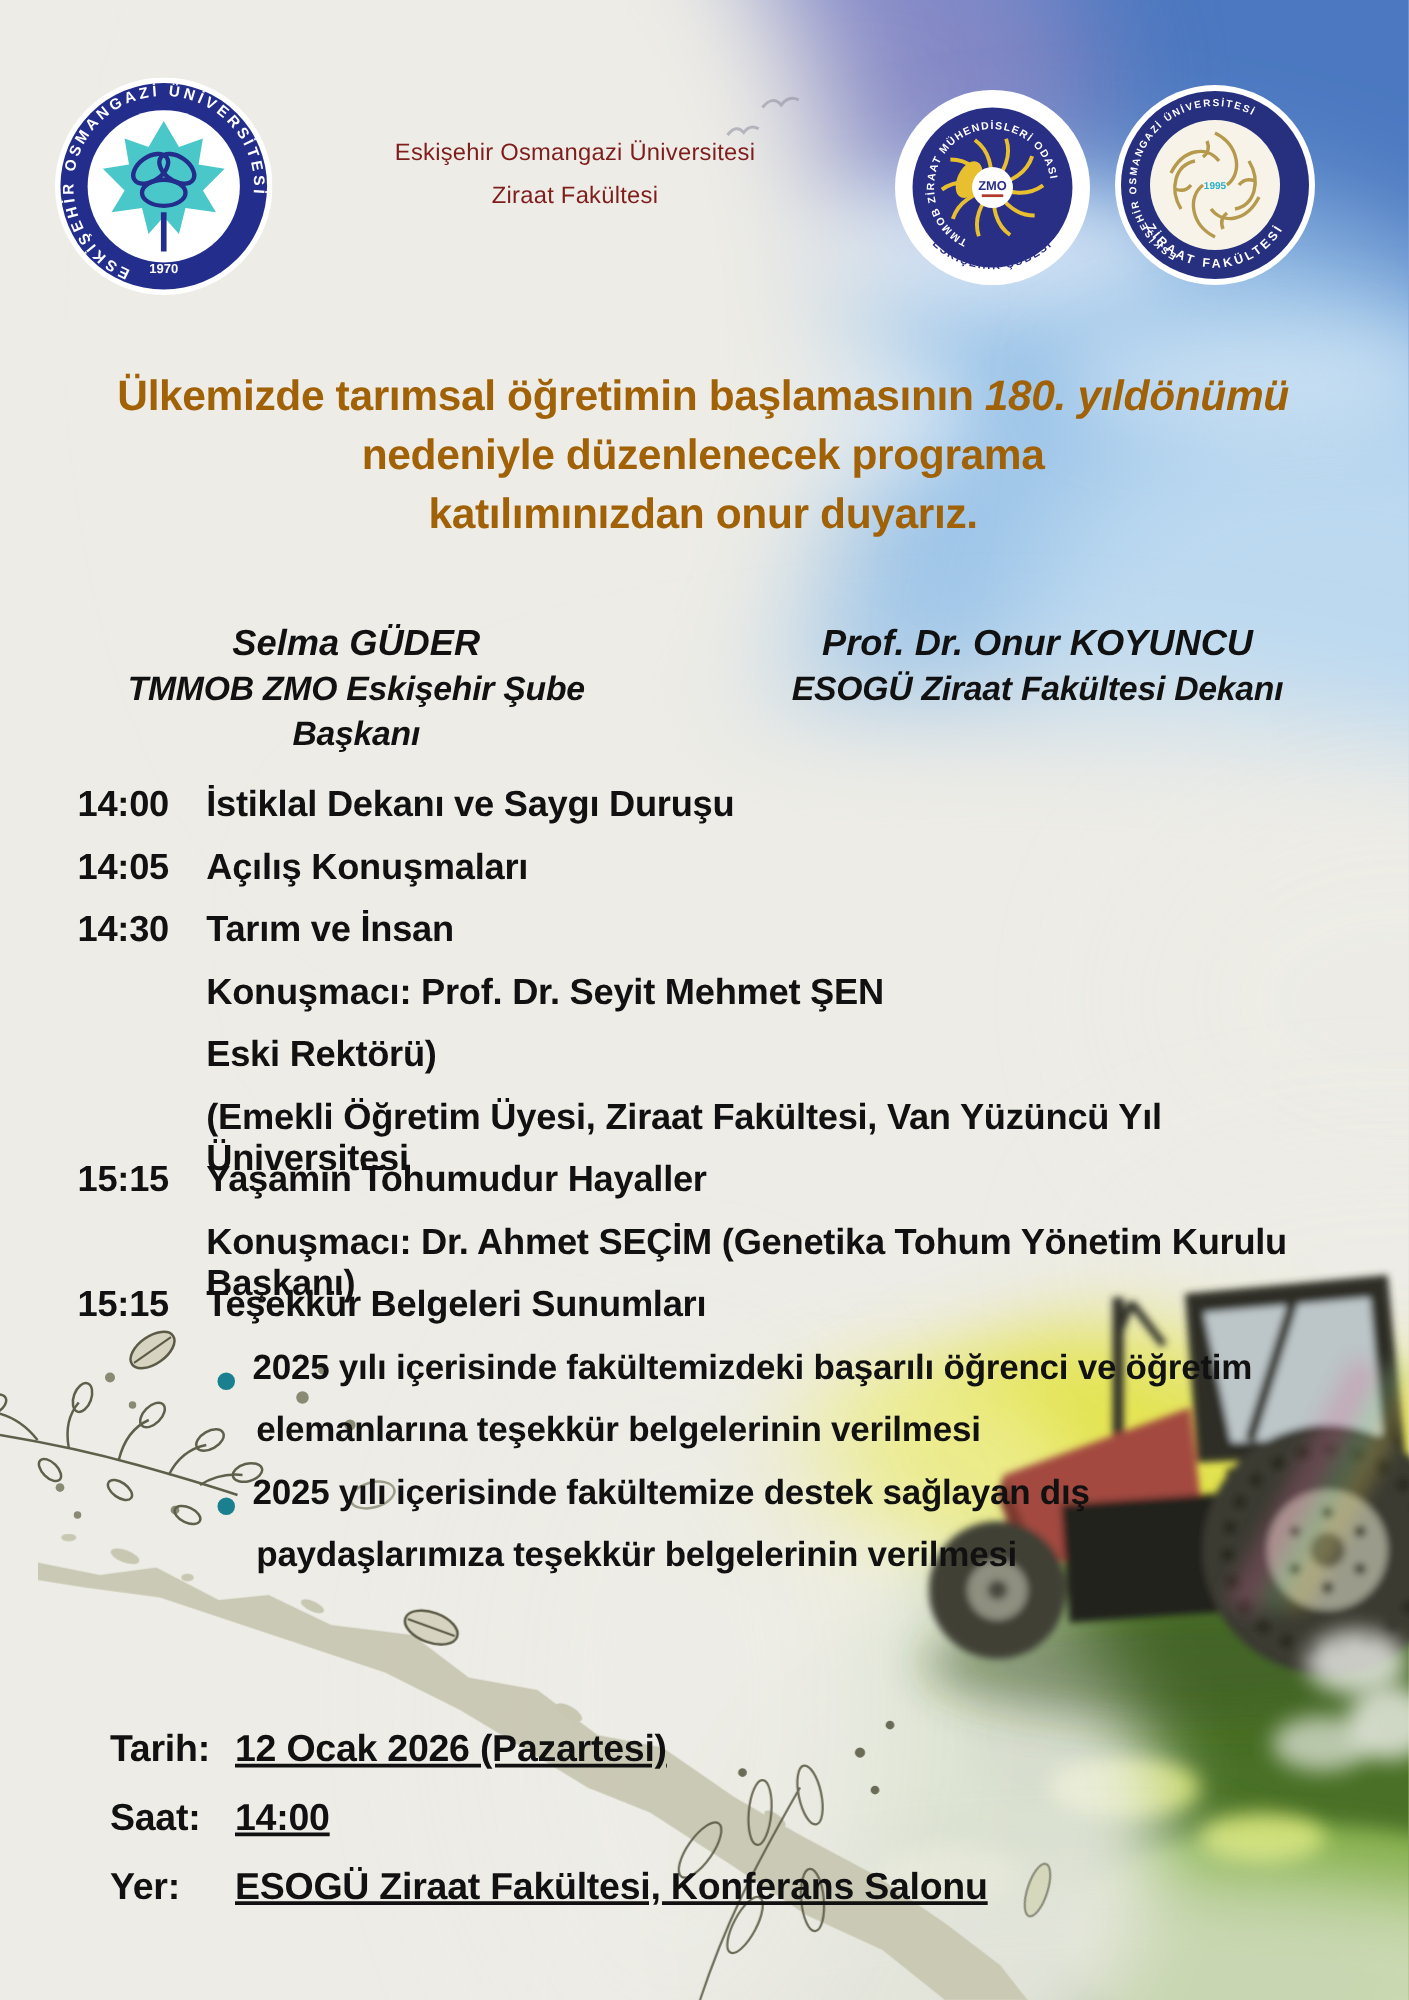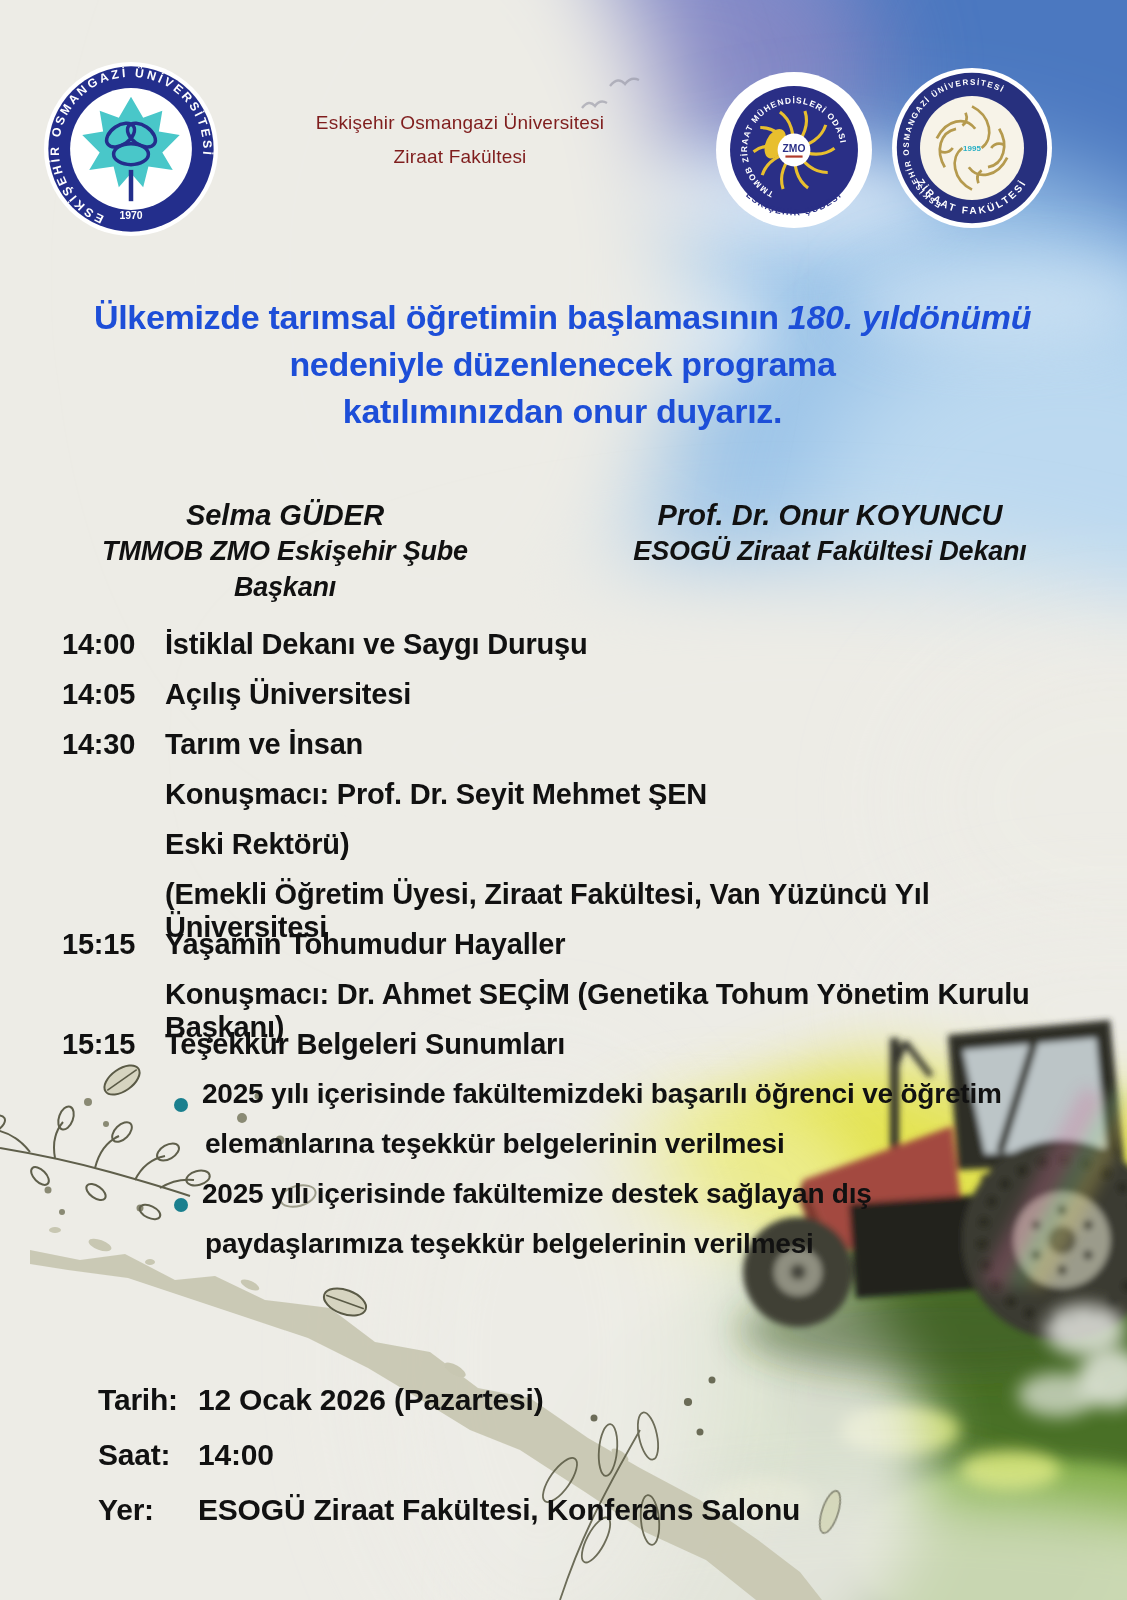--- a/index.html
+++ b/index.html
@@ -17,21 +17,21 @@
   .uni-title{
     position:absolute; top:106px; left:240px; width:440px;
     text-align:center; font-size:19px; line-height:34px;
     color:#7f1d1d; letter-spacing:.2px; font-weight:400;
   }
 
   
   .invitation{
     position:absolute; top:294px; left:60px; width:1005px;
     text-align:center; font-size:34px; line-height:47px;
-    font-weight:700; color:#1d4ed8; letter-spacing:-.3px;
+    font-weight:700; color:#a16207; letter-spacing:-.3px;
   }
   .invitation .em{font-style:italic; margin-left:9px;}
 
   
   .sig{position:absolute; top:497px; text-align:center;font-style:italic;}
   .sig .name{font-size:29px; font-weight:700; line-height:36px;}
   .sig .role{font-size:27px; font-weight:700; line-height:36px; letter-spacing:-.2px;}
   .sig-left{left:55px; width:460px;}
   .sig-right{left:600px; width:460px;}
 
@@ -42,24 +42,24 @@
   .row .indent{width:103px; flex:0 0 103px;}
   .row .indent2{width:143px; flex:0 0 143px;}
   .row.bullet .indent{width:112px; flex:0 0 112px;}
   .dot{
     width:14px; height:14px; border-radius:50%; background:#1a7f8e;
     flex:0 0 14px; align-self:center; margin-right:14px; margin-top:4px;
   }
   .row.bullet .txt,.row.bulletcont .txt{font-size:28px; font-weight:700;}
 
   
-  .footer{position:absolute; top:1372px; left:98px; width:760px; z-index:2;}
+  .footer{position:absolute; top:1372px; left:88px; width:760px; z-index:2;}
   .frow{display:flex; font-size:30px; font-weight:700; line-height:55px; letter-spacing:-.2px;}
   .frow .flabel{width:82px; flex:0 0 82px;}
-  .frow .fvalue{padding-left:18px;}
+  .frow .fvalue{padding-left:18px;text-decoration:underline;}
 </style>
 </head>
 <body>
 
 <div class="poster">
 
   <svg class="bg-art" width="1127" height="1600" viewBox="0 0 1127 1600">
     <defs>
       <filter id="b50" x="-60%" y="-60%" width="220%" height="220%">
           <feGaussianBlur stdDeviation="50"></feGaussianBlur>
@@ -314,21 +314,21 @@
     <div class="role">ESOGÜ Ziraat Fakültesi Dekanı</div>
   </div>
 
   <div class="schedule">
     <div class="row">
       <span class="time">14:00</span>
       <span class="txt">İstiklal Dekanı ve Saygı Duruşu</span>
     </div>
     <div class="row">
       <span class="time">14:05</span>
-      <span class="txt">Açılış Üniversitesi</span>
+      <span class="txt">Açılış Konuşmaları</span>
     </div>
     <div class="row">
       <span class="time">14:30</span>
       <span class="txt">Tarım ve İnsan</span>
     </div>
     <div class="row">
       <span class="indent"></span>
       <span class="txt">Konuşmacı: Prof. Dr. Seyit Mehmet ŞEN</span>
     </div>
     <div class="row">

